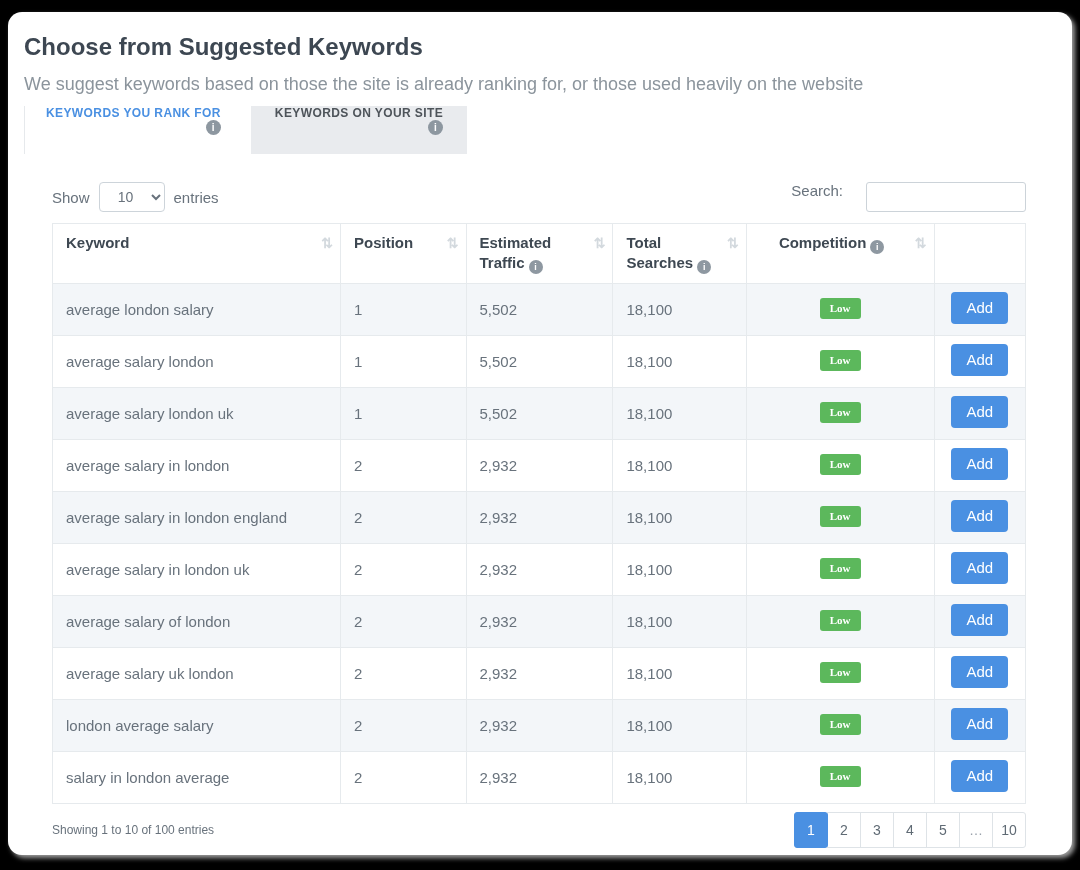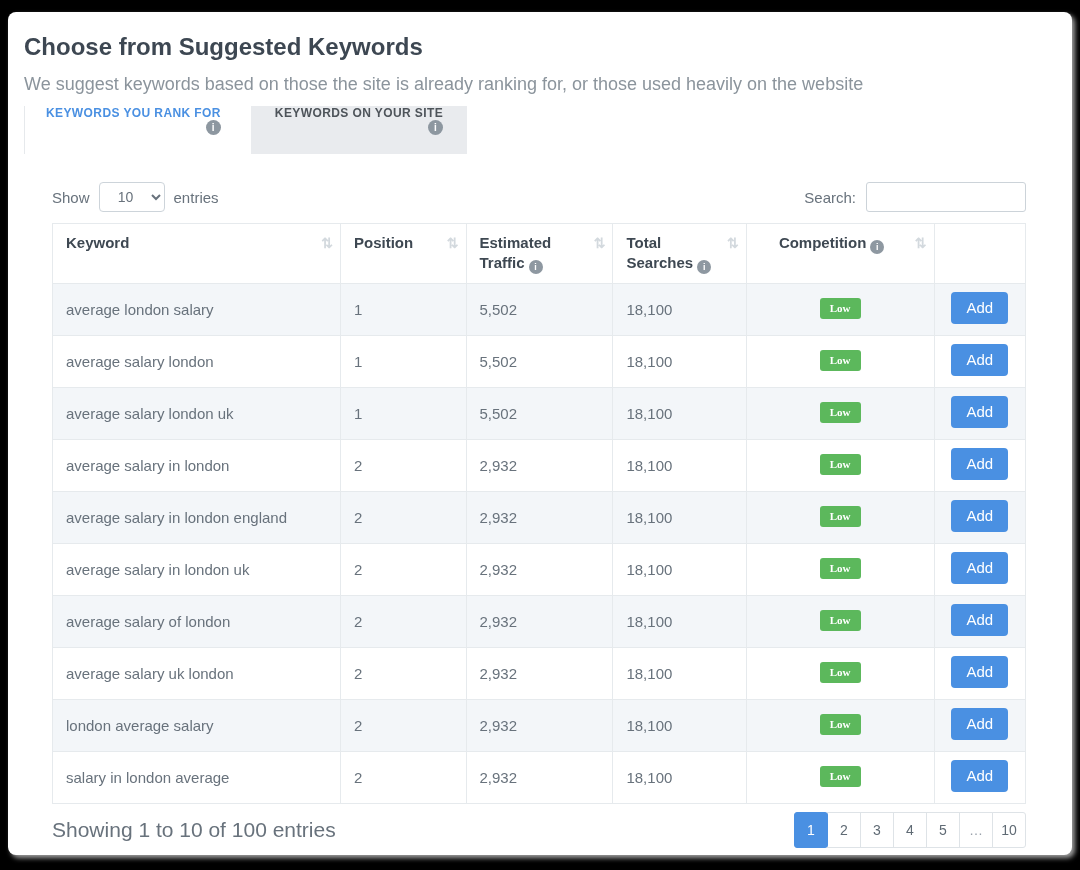--- a/index.html
+++ b/index.html
@@ -1,19 +1,19 @@
 <!DOCTYPE html>
 <html style="--accent: #4a90e2; --green: #5cb85c;"><head>
 <meta charset="utf-8">
 <style>
   * { margin:0; padding:0; box-sizing:border-box; }
   html,body { width:1080px; height:870px; background:#000; overflow:hidden;
               font-family:"Liberation Sans", sans-serif; }
   .panel { position:absolute; left:8px; top:12px; width:1064px; height:843px;
-           background:#fff; border-radius:8px; box-shadow:3px 3px 5px rgba(215,215,215,.75);
+           background:#fff; border-radius:14px; box-shadow:3px 3px 5px rgba(215,215,215,.75);
            padding:20px 16px 0 16px; }
   .page-title { font-size:24px; font-weight:bold; color:#3d4752; line-height:30px; }
   .page-subtitle { margin-top:12px; font-size:18px; color:#8b949c; line-height:20px; }
 
   
   .tabs { margin-top:12px; display:flex; height:48px; border-left:1px solid #e4e7a0;
           border-left-color:#e6e9ec; }
   .tab { display:flex; align-items:flex-end; font-size:12px; font-weight:bold;
          letter-spacing:.4px; cursor:pointer;flex-direction:column; }
   .tab.active { color:var(--accent); padding:0 30px 0 21px; background:#fff; }
@@ -23,21 +23,21 @@
                text-align:center; font-weight:bold; font-style:normal; flex:0 0 auto; }
 
   
   .dt-wrap { margin:28px 30px 0 28px; }
   .dt-controls { display:flex; justify-content:space-between; align-items:center;
                  color:#68727c; font-size:15px; }
   .length-ctl { display:flex; align-items:center; gap:9px; }
   .length-ctl select { width:66px; height:30px; border:1px solid #cdd4da; border-radius:4px;
                        color:#68727c; font-size:14px; background:#fff; text-align:center;
                        font-family:"Liberation Sans", sans-serif; }
-  .search-ctl { display:flex; align-items:center; gap:10px; }
+  .search-ctl { display:flex; gap:23px; }
   .search-ctl input { width:160px; height:30px; border:1px solid #ccd3d9; border-radius:3px;
                       padding:0 8px; font-size:14px; color:#555;
                       font-family:"Liberation Sans", sans-serif; }
 
   table.dt { margin-top:11px; width:100%; border-collapse:collapse; table-layout:fixed; }
   .dt th, .dt td { border:1px solid #e6eaed; }
   .dt th { text-align:left; vertical-align:top; padding:9px 30px 9px 13px; position:relative;
            font-size:15px; font-weight:bold; color:#3e4852; line-height:20px; background:#fff; }
   .dt th.center { text-align:center; }
   .dt th .info-icon { width:14px; height:14px; line-height:14px; font-size:9px;
@@ -49,21 +49,21 @@
   .dt tbody tr:nth-child(odd) td { background:#f3f6f9; }
   td.c-comp { text-align:center; padding-top:13px;font-family:Liberation Serif, serif; }
   td.c-add { text-align:center; padding:8px 13px; }
   .badge { display:inline-block; background:var(--green); color:#fff; font-size:11px;
            font-weight:bold; padding:4px 10px 4px; border-radius:3px; line-height:13px; }
   .btn-add { background:var(--accent); color:#fff; border:0; border-radius:4px;
              padding:7px 15px 8px; font-size:15px; cursor:pointer;
              font-family:"Liberation Sans", sans-serif; }
 
   .dt-footer { display:flex; justify-content:space-between; align-items:center; margin-top:8px; }
-  .dt-summary { font-size:21px; color:#68727c; }
+  .dt-summary { font-size:12px; color:#68727c; }
   .pagination { display:flex; }
   .page { min-width:34px; height:36px; line-height:34px; text-align:center; font-size:14px;
           color:#5f6a74; background:#fff; border:1px solid #dee3e7; margin-left:-1px;
           cursor:pointer; padding:0 6px; }
   .page:first-child { border-radius:3px 0 0 3px; margin-left:0; }
   .page:last-child { border-radius:0 3px 3px 0; }
   .page.active { background:var(--accent); border-color:var(--accent); color:#fff;
                  border-radius:3px; position:relative; }
   .page.ellipsis { color:#9aa2ab; cursor:default; }
 </style>

